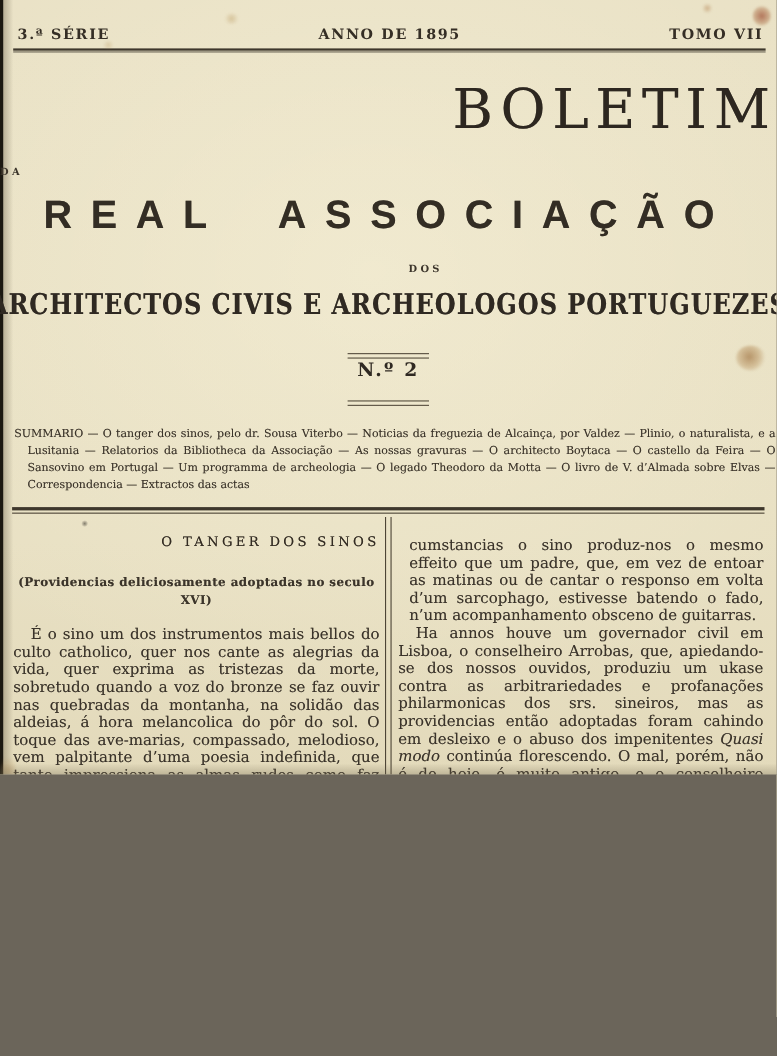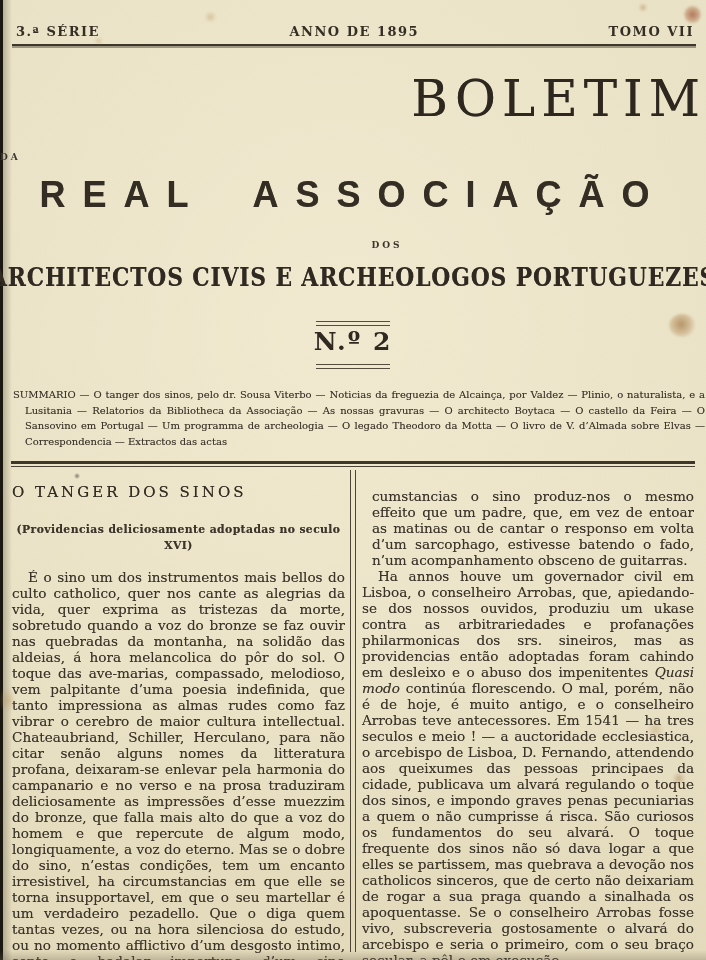--- a/index.html
+++ b/index.html
@@ -1,17 +1,17 @@
 <!DOCTYPE html>
 <html><head>
 <meta charset="utf-8">
 <style>
   html,body{margin:0;padding:0;background:#6b655a;}
   .page{
-    position:relative;width:706px;height:960px;overflow:hidden;
+    position:relative;width:706px;height:704px;overflow:hidden;
     background:
       radial-gradient(130% 105% at 48% 35%, rgba(255,250,228,.35) 0%, rgba(236,228,200,0) 55%),
       linear-gradient(180deg,#e9e1c5 0%,#e8e0c3 70%,#e3dabb 100%);
     background-color:#e8e0c4;
     font-family:"DejaVu Serif","Liberation Serif",serif;
     color:#3a332a;
   }
   .edge-left{position:absolute;left:0;top:0;width:3px;height:960px;background:#1b1811;}
   .edge-left-shadow{position:absolute;left:3px;top:0;width:9px;height:960px;
     background:linear-gradient(90deg,rgba(90,80,60,.35),rgba(90,80,60,0));}
@@ -37,41 +37,41 @@
   .masthead-subtitle{position:absolute;top:262px;left:50%;white-space:nowrap;
     transform:translateX(-50%) scaleX(.84);transform-origin:center;
     font-size:26px;font-weight:bold;letter-spacing:1px;color:#2f2922;
     text-shadow:0 0 .5px rgba(47,41,34,.6);}
 
   .rule-double-sm{position:absolute;left:316px;width:74px;height:3px;
     border-top:1px solid #554c3d;border-bottom:1px solid #554c3d;}
   .rule-sm-top{top:321px;}
   .rule-sm-bot{top:364px;}
   .issue-number{position:absolute;top:327px;left:0;width:706px;text-align:center;
-    font-size:25px;font-weight:bold;letter-spacing:2px;color:#2f2922;}
+    font-size:17px;font-weight:bold;letter-spacing:2px;color:#2f2922;}
 
   .summary{position:absolute;top:387px;left:13px;width:680px;
     font-size:10px;line-height:15.6px;text-align:justify;
     padding-left:12px;text-indent:-12px;color:#3b342a;
     text-shadow:0 0 .3px rgba(59,52,42,.45);}
 
   .rule-thick{position:absolute;top:461px;left:11px;width:684px;height:2px;
     border-top:3px solid #3e372c;border-bottom:1px solid #4a4234;}
 
   .column-divider{position:absolute;top:470px;left:350px;width:4px;height:482px;
     border-left:1px solid #4d4536;border-right:1px solid #4d4536;}
 
   .col{position:absolute;font-size:13.6px;line-height:16px;text-align:justify;
     color:#3a332a;text-shadow:0 0 .3px rgba(58,51,42,.5);}
   .col p{margin:0;text-indent:16px;}
   .col p.no-indent{text-indent:0;margin-left:10px;}
   .col-left{top:484px;left:12px;width:333px;}
   .col-right{top:488px;left:362px;width:332px;}
 
-  .article-title{margin:0;text-align:left;font-size:15px;font-weight:normal;
+  .article-title{margin:0;text-align:right;font-size:12px;font-weight:normal;
     letter-spacing:3px;color:#332c23;text-shadow:0 0 .5px rgba(51,44,35,.7);}
   .article-subtitle{margin:22px 0 0 0;text-align:center;font-size:10.8px;
     font-weight:bold;letter-spacing:.4px;color:#3b342a;}
   .col-left .body-par{margin-top:15px;}
 
   .stain{position:absolute;border-radius:50%;filter:blur(1.2px);pointer-events:none;}
   .s1{left:684px;top:5px;width:17px;height:19px;
       background:radial-gradient(circle,rgba(148,59,33,.65) 0%,rgba(160,90,45,.35) 55%,rgba(160,90,45,0) 75%);}
   .s2{left:638px;top:3px;width:10px;height:9px;
       background:radial-gradient(circle,rgba(165,105,50,.4) 0%,rgba(165,105,50,0) 70%);}

